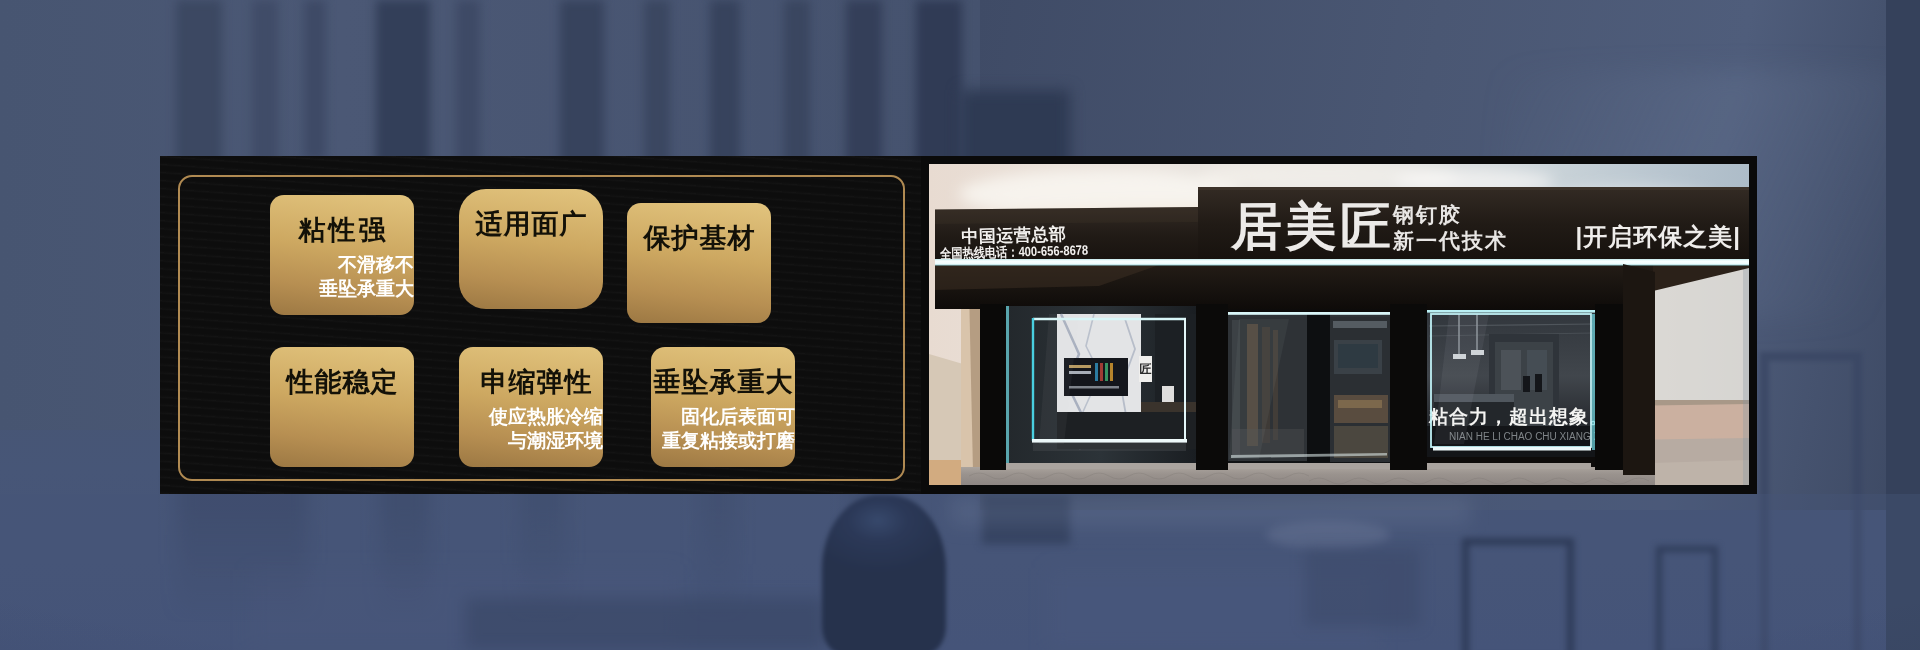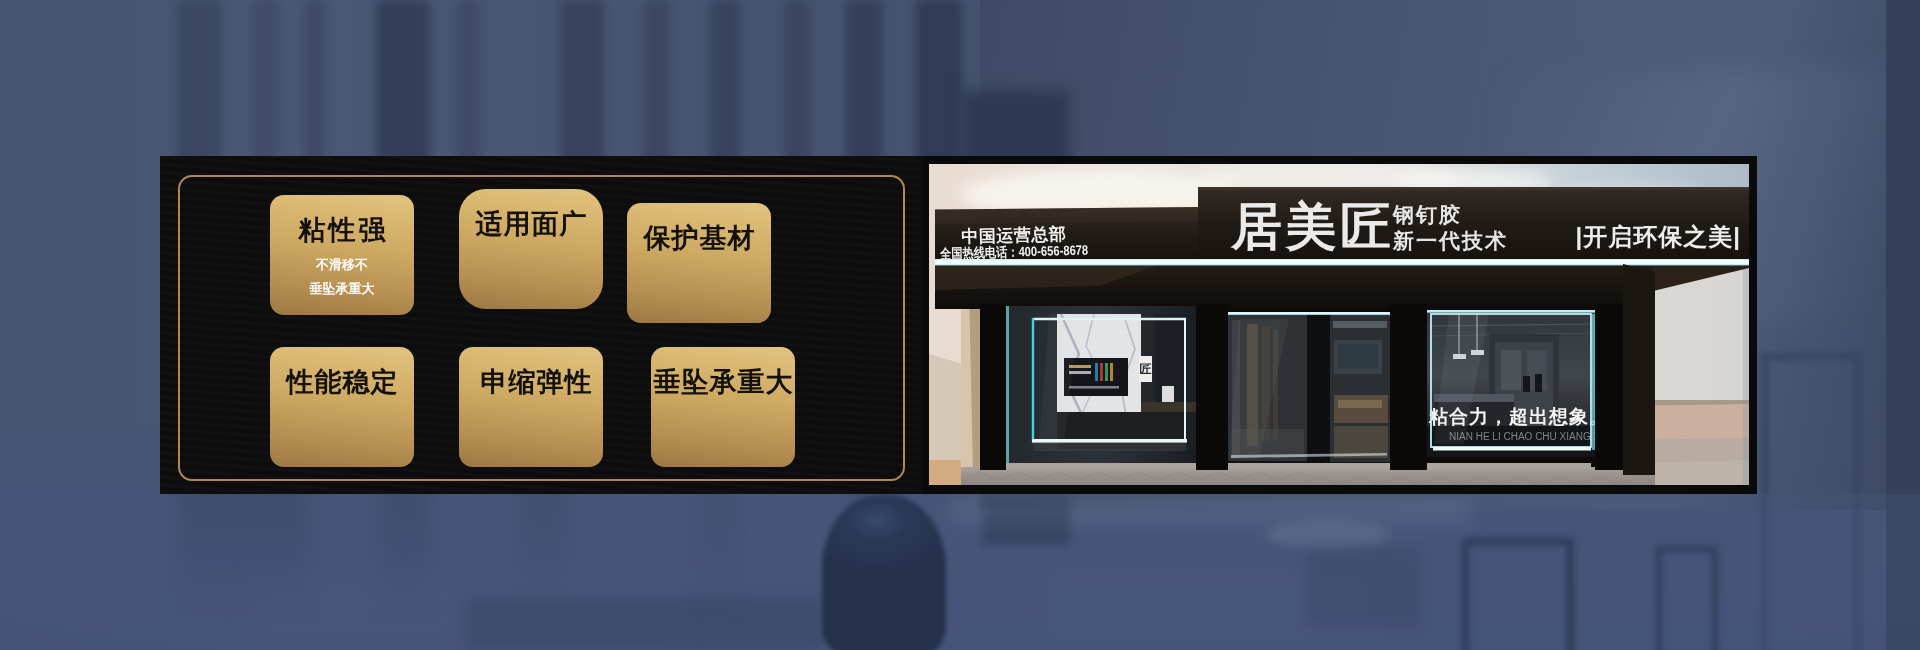--- a/index.html
+++ b/index.html
@@ -75,21 +75,21 @@
   <div class="abs" style="left:-80px;top:-80px;width:1000px;height:500px;background:repeating-linear-gradient(184deg,rgba(52,52,52,0.18) 0px,rgba(10,10,10,0) 2px,rgba(10,10,10,0) 6px,rgba(40,40,40,0.12) 8px);"></div>
 </div>
 
 <div class="abs" style="left:178px;top:175px;width:723px;height:302px;border:2px solid #b08a52;border-radius:14px;"></div>
 
 <style>
 .card{position:absolute;width:144px;height:120px;border-radius:14px;
  background:linear-gradient(187deg,#e2c47e 0%,#cda861 45%,#b78f52 75%,#9c7843 100%);
  text-align:center;box-sizing:border-box;}
 .card .t{margin-top:20px;font-size:27px;line-height:30px;font-weight:bold;color:#131108;letter-spacing:3px;text-indent:3px;}
-.card .s{margin-top:8px;font-size:13px;line-height:23.5px;color:#ffffff;font-weight:bold;}
+.card .s{margin-top:8px;font-size:19px;line-height:23.5px;color:#ffffff;font-weight:bold;text-align:right;}
 </style>
 
 <div class="card" style="left:270px;top:195px;">
   <div class="t">粘性强</div>
   <div class="s">不滑移不<br>垂坠承重大</div>
 </div>
 
 <div class="card" style="left:459px;top:189px;border-radius:27px;">
   <div class="t" style="letter-spacing:1px;text-indent:1px;">适用面广</div>
 </div>
@@ -97,24 +97,26 @@
 <div class="card" style="left:627px;top:195px;margin-top:8px;">
   <div class="t" style="letter-spacing:1px;text-indent:1px;">保护基材</div>
 </div>
 
 <div class="card" style="left:270px;top:347px;">
   <div class="t" style="letter-spacing:1px;text-indent:1px;">性能稳定</div>
 </div>
 
 <div class="card" style="left:459px;top:347px;padding-left:10px;">
   <div class="t" style="letter-spacing:1px;text-indent:1px;">申缩弹性</div>
+  <div class="s">使应热胀冷缩<br>与潮湿环境</div>
 </div>
 
 <div class="card" style="left:651px;top:347px;">
   <div class="t" style="letter-spacing:1px;text-indent:1px;">垂坠承重大</div>
+  <div class="s">固化后表面可<br>重复粘接或打磨</div>
 </div>
 
 <div class="abs" style="left:921px;top:156px;width:836px;height:338px;background:#0a0a0a;"></div>
 
 <div class="abs" id="photo" style="left:929px;top:164px;width:820px;height:321px;overflow:hidden;background:#ded6cc;">
 <svg width="820" height="321" viewBox="0 0 820 321" xmlns="http://www.w3.org/2000/svg" font-family="Liberation Sans, sans-serif">
 <defs>
   <linearGradient id="skyg" x1="0" y1="0" x2="1" y2="0">
     <stop offset="0" stop-color="#e8dbd1"></stop>
           <stop offset="0.28" stop-color="#eae4de"></stop>

